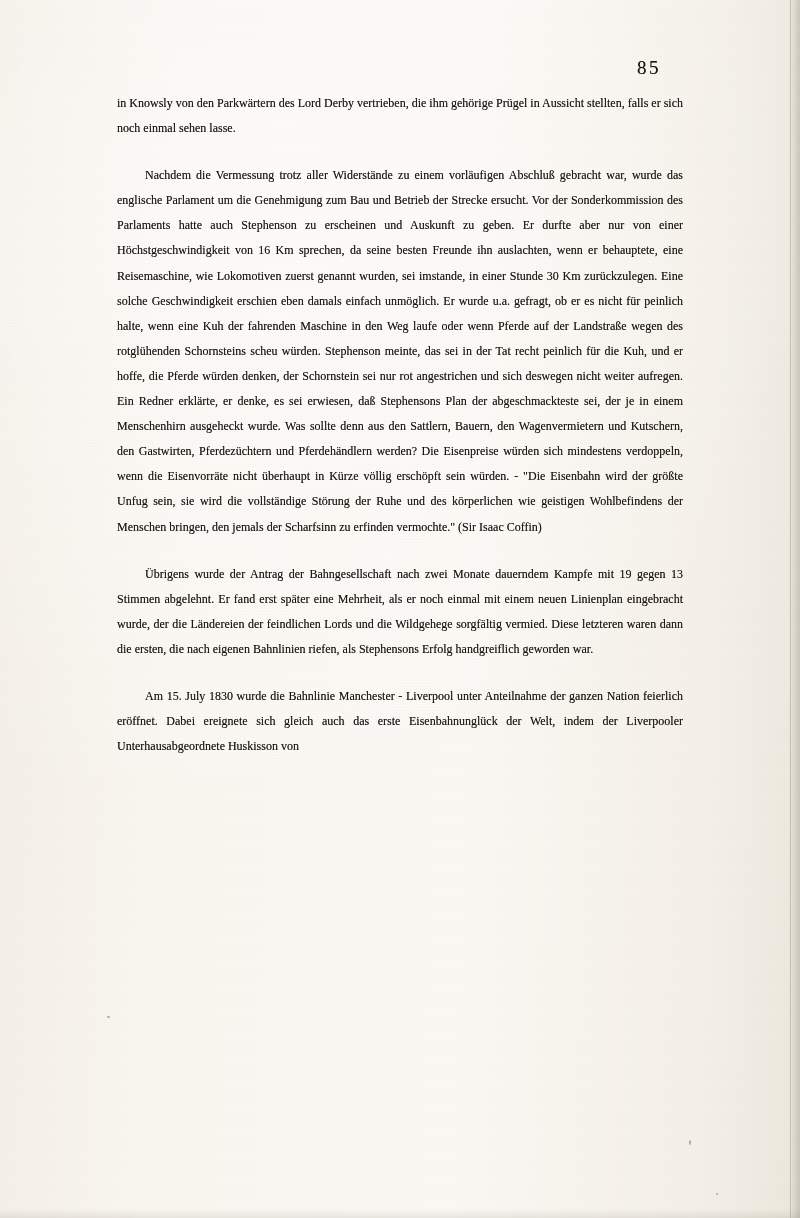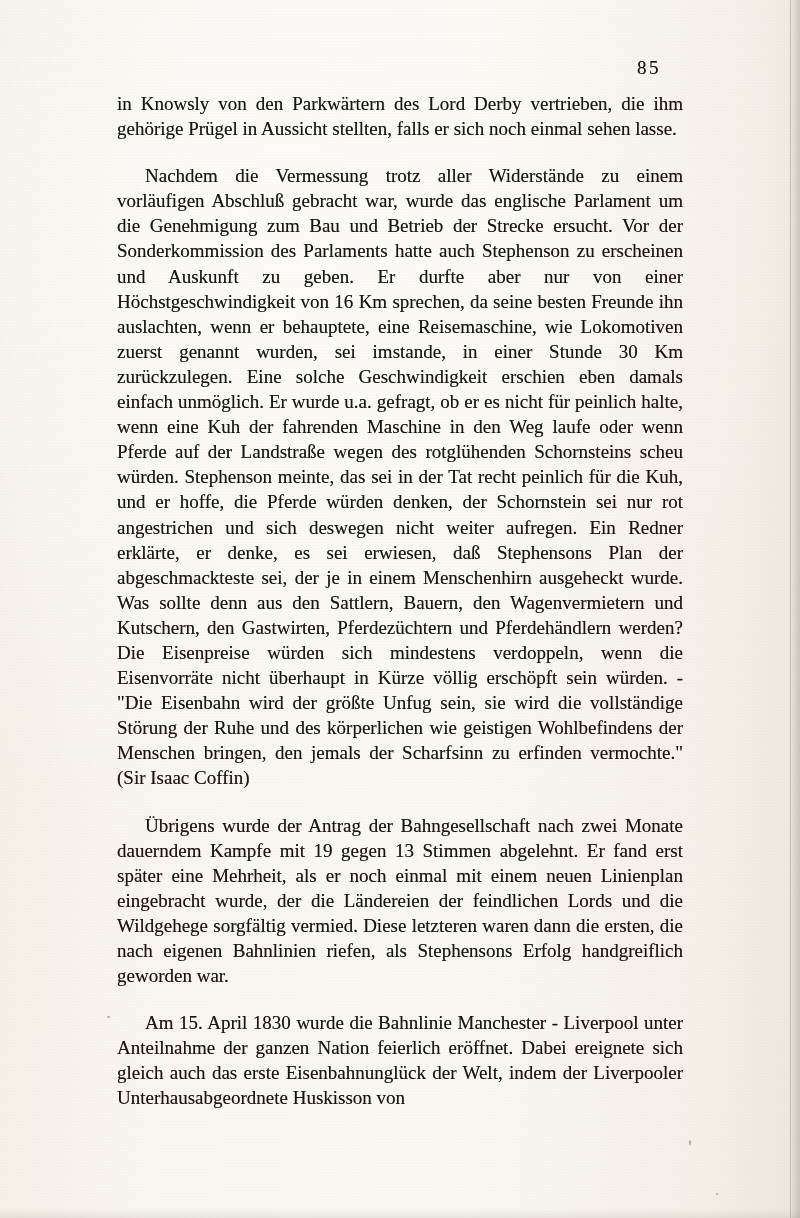--- a/index.html
+++ b/index.html
@@ -110,21 +110,21 @@
 
   .body-copy {
     position: absolute;
     top: 91px;
     left: 0;
     width: 566px;
   }
 
   p.para {
     margin: 0;
-    font-size: 19px;
+    font-size: 12px;
     line-height: 25.1px;
     text-align: justify;
     text-justify: inter-word;
     hyphens: manual;
     color: #1b1512;
     text-indent: 0;
   }
   p.para + p.para { margin-top: 22px; }
   p.para.indent { text-indent: 28px; }
 
@@ -169,21 +169,21 @@
   <div class="paper-grain"></div>
 
   <div class="content">
 
     <div class="folio">85</div>
 
     <div class="body-copy">
       <p class="para">in Knowsly von den Parkwärtern des Lord Derby vertrieben, die ihm gehörige Prügel in Aussicht stellten, falls er sich noch einmal sehen lasse.</p>
       <p class="para indent">Nachdem die Vermessung trotz aller Widerstände zu einem vorläufigen Abschluß gebracht war, wurde das englische Parlament um die Genehmigung zum Bau und Betrieb der Strecke ersucht. Vor der Sonderkommission des Parlaments hatte auch Stephenson zu erscheinen und Auskunft zu geben. Er durfte aber nur von einer Höchstgeschwindigkeit von 16 Km sprechen, da seine besten Freunde ihn auslachten, wenn er behauptete, eine Reisemaschine, wie Lokomotiven zuerst genannt wurden, sei imstande, in einer Stunde 30 Km zurückzulegen. Eine solche Geschwindigkeit erschien eben damals einfach unmöglich. Er wurde u.a. gefragt, ob er es nicht für peinlich halte, wenn eine Kuh der fahrenden Maschine in den Weg laufe oder wenn Pferde auf der Landstraße wegen des rotglühenden Schornsteins scheu würden. Stephenson meinte, das sei in der Tat recht peinlich für die Kuh, und er hoffe, die Pferde würden denken, der Schornstein sei nur rot angestrichen und sich deswegen nicht weiter aufregen. Ein Redner erklärte, er denke, es sei erwiesen, daß Stephensons Plan der abgeschmackteste sei, der je in einem Menschenhirn ausgeheckt wurde. Was sollte denn aus den Sattlern, Bauern, den Wagenvermietern und Kutschern, den Gastwirten, Pferdezüchtern und Pferdehändlern werden? Die Eisenpreise würden sich mindestens verdoppeln, wenn die Eisenvorräte nicht überhaupt in Kürze völlig erschöpft sein würden. - "Die Eisenbahn wird der größte Unfug sein, sie wird die vollständige Störung der Ruhe und des körperlichen wie geistigen Wohlbefindens der Menschen bringen, den jemals der Scharfsinn zu erfinden vermochte." (Sir Isaac Coffin)</p>
       <p class="para indent">Übrigens wurde der Antrag der Bahngesellschaft nach zwei Monate dauerndem Kampfe mit 19 gegen 13 Stimmen abgelehnt. Er fand erst später eine Mehrheit, als er noch einmal mit einem neuen Linienplan eingebracht wurde, der die Ländereien der feindlichen Lords und die Wildgehege sorgfältig vermied. Diese letzteren waren dann die ersten, die nach eigenen Bahnlinien riefen, als Stephensons Erfolg handgreiflich geworden war.</p>
-      <p class="para indent">Am 15. April 1830 wurde die Bahnlinie Manchester - Liverpool unter Anteilnahme der ganzen Nation feierlich eröffnet. Dabei ereignete sich gleich auch das erste Eisenbahnunglück der Welt, indem der Liverpooler Unterhausabgeordnete Huskisson von</p>
+      <p class="para indent">Am 15. July 1830 wurde die Bahnlinie Manchester - Liverpool unter Anteilnahme der ganzen Nation feierlich eröffnet. Dabei ereignete sich gleich auch das erste Eisenbahnunglück der Welt, indem der Liverpooler Unterhausabgeordnete Huskisson von</p>
     </div>
 
   </div>
 
   <div class="speck" style="left:689px; top:1140px; width:2px; height:5px;"></div>
   <div class="speck" style="left:716px; top:1193px; width:2px; height:2px;"></div>
   <div class="speck" style="left:107px; top:1016px; width:3px; height:2px;"></div>
 
   <div class="scan-edge-right"></div>
   <div class="scan-edge-line"></div>

